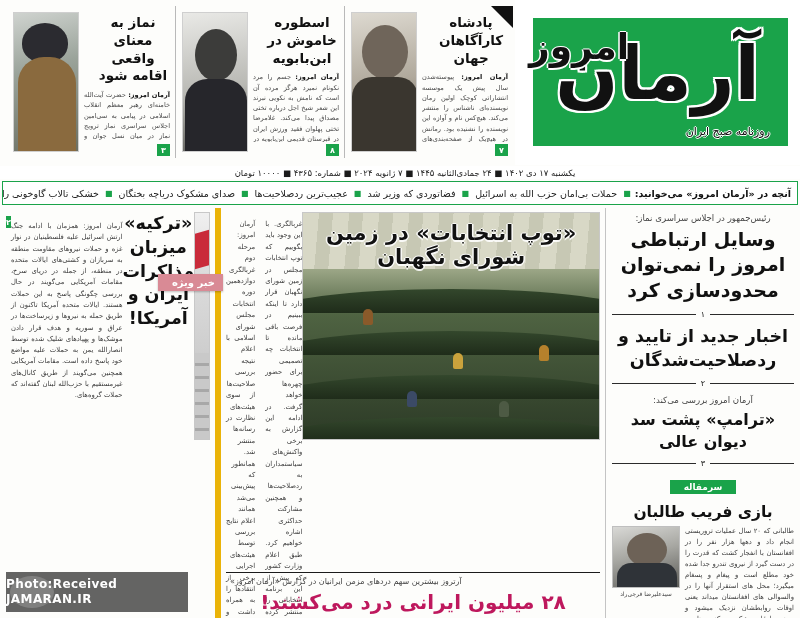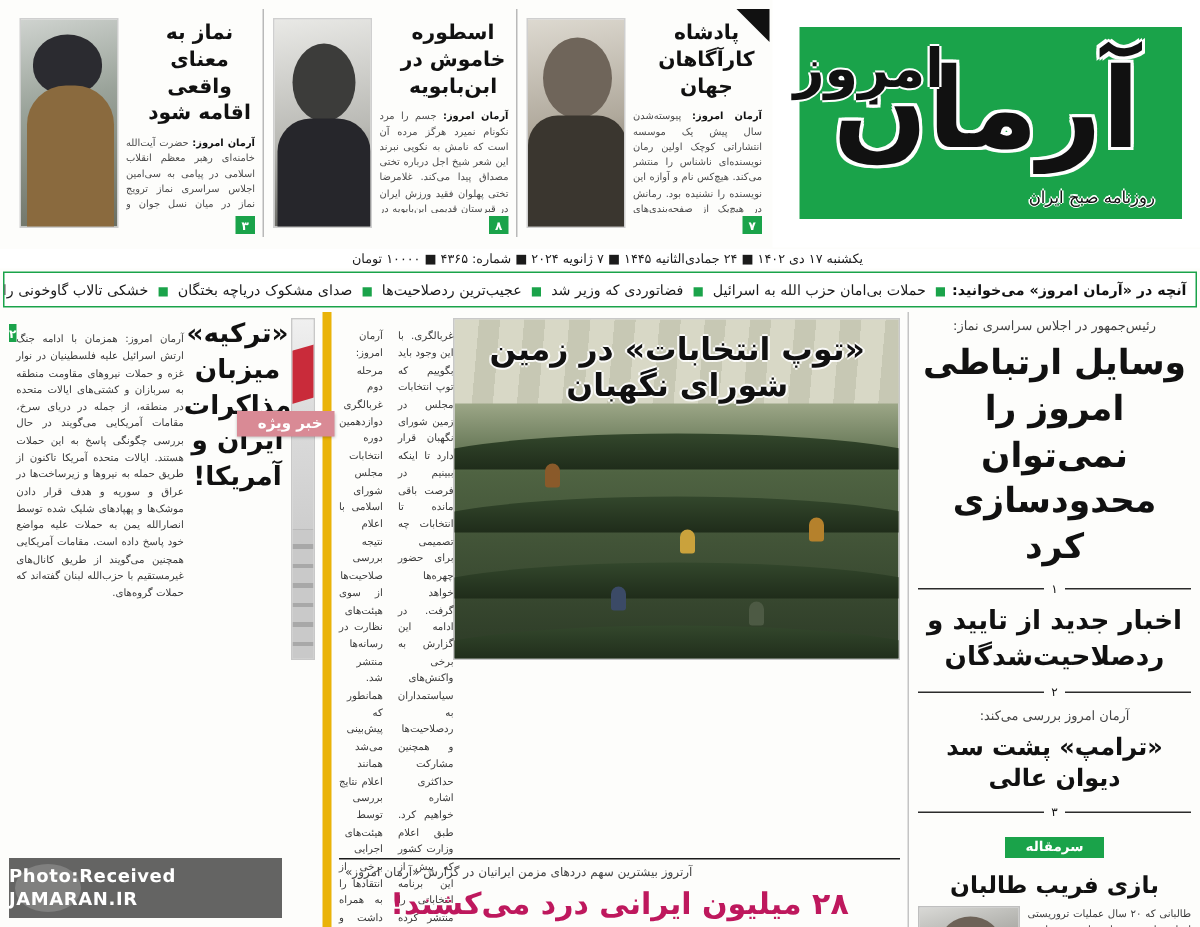--- a/index.html
+++ b/index.html
@@ -186,21 +186,21 @@
     width: 195px; height: 410px;
     padding: 4px 6px 0 6px;
     border-left: 1px solid #c4c4c4;
     display: flex; flex-direction: column;
   }
   .kicker {
     font-size: 8.6px; color: #444; text-align: center;
     margin-bottom: 3px; line-height: 1.4;
   }
   .lead-h1 {
-    font-size: 23px; font-weight: bold; color: #111;
+    font-size: 19px; font-weight: bold; color: #111;
     line-height: 1.34; text-align: center; letter-spacing: -0.4px;
   }
   .lead-h2 {
     font-size: 17.5px; font-weight: bold; color: #111;
     line-height: 1.34; text-align: center; letter-spacing: -0.4px;
   }
   .lead-h3 {
     font-size: 16px; font-weight: bold; color: #111;
     line-height: 1.34; text-align: center; letter-spacing: -0.4px;
   }

